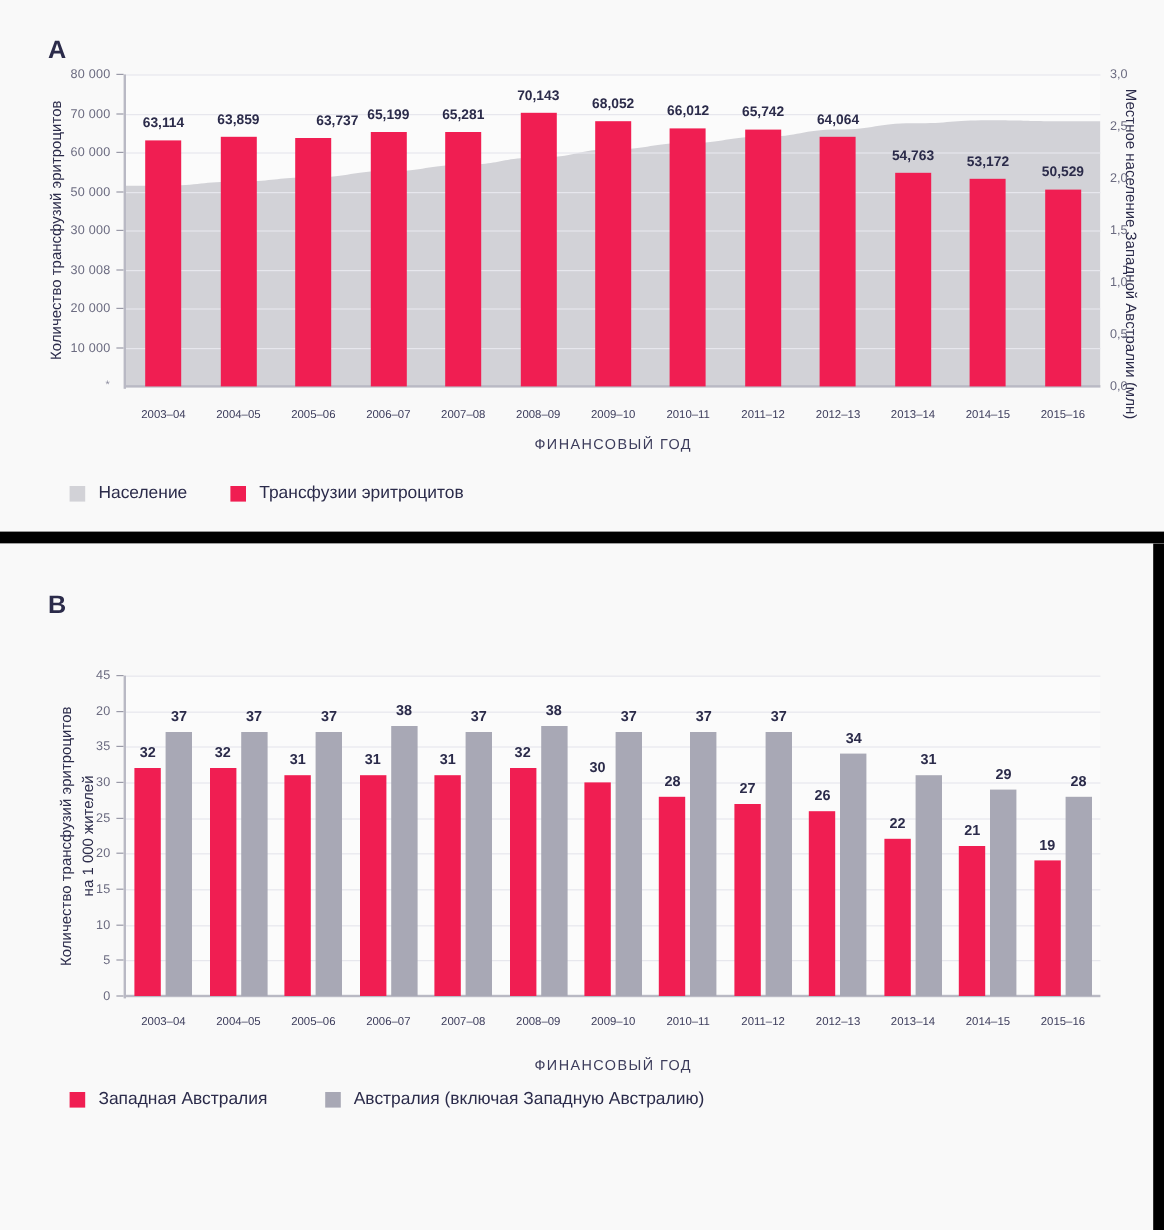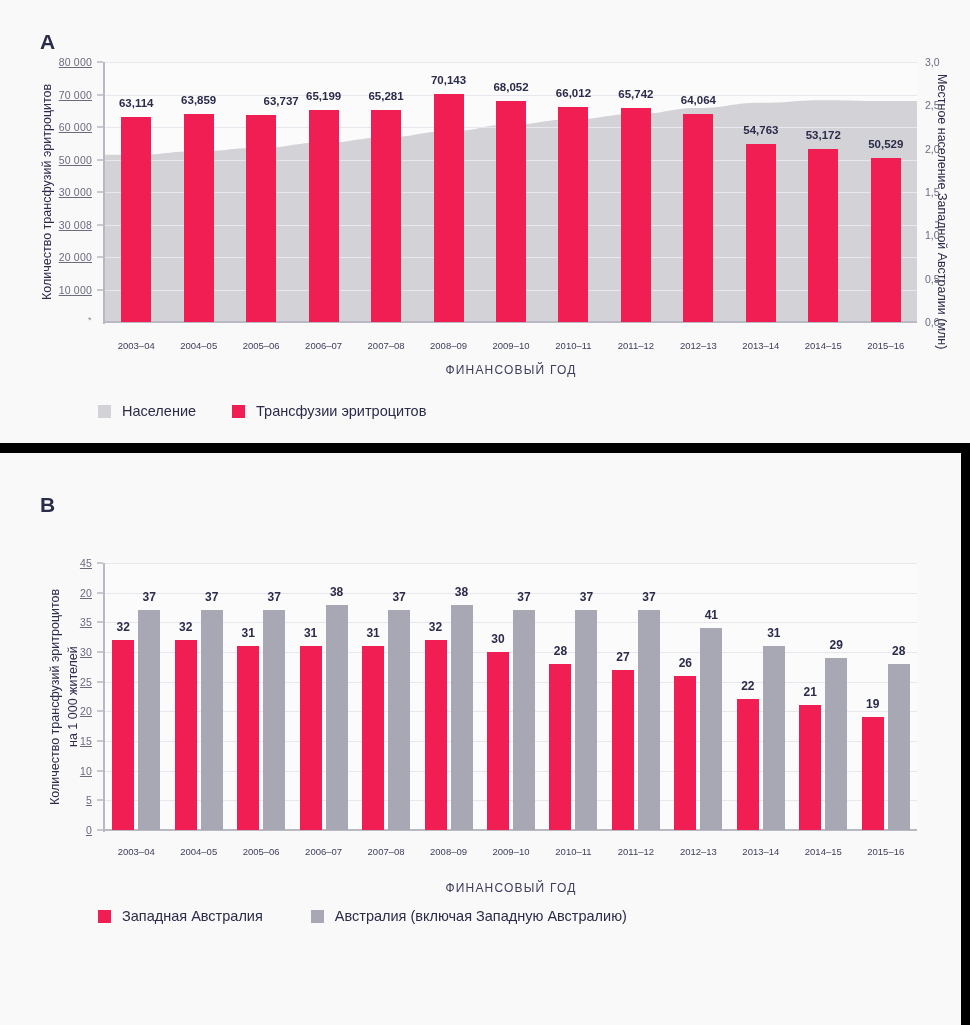--- a/index.html
+++ b/index.html
@@ -23,21 +23,21 @@
   
   .plot { position: absolute; background: #fbfbfb; }
   #plot-a { left: 105px; top: 62px; width: 812px; height: 260px; }
   #plot-b { left: 105px; top: 563px; width: 812px; height: 267px; }
 
   .gridline { position: absolute; left: 0; width: 100%; height: 1px; background: #e7e7ed; }
   .baseline { position: absolute; left: 0; width: 100%; height: 2px; background: #b9b9c4; bottom: -1px; }
 
   
   .ytick { position: absolute; text-align: right; font-size: 10.5px; color: #6b6b80;
-           letter-spacing: .2px; white-space: nowrap; transform: translateY(-50%); text-decoration: underline; }
+           letter-spacing: .2px; white-space: nowrap; transform: translateY(-50%); }
   .ytick-mark { position: absolute; width: 6px; height: 1px; background: #9a9aa8; transform: translateY(-50%); }
   .ytick-r { position: absolute; text-align: left; font-size: 10.5px; color: #6b6b80;
              white-space: nowrap; transform: translateY(-50%); }
 
   .axis-title-left { position: absolute; font-size: 12.5px; color: #2b2b4a;
       writing-mode: vertical-rl; transform: rotate(180deg); white-space: nowrap; text-align: center; }
   .axis-title-right { position: absolute; font-size: 12.5px; color: #2b2b4a;
       writing-mode: vertical-rl; white-space: nowrap; text-align: center; }
   .axis-title-x { position: absolute; font-size: 12px; color: #3d3d5c; letter-spacing: 1.2px; text-align: center; }
 
@@ -45,21 +45,21 @@
 
   
   .bar { position: absolute; bottom: 0; }
   .bar.red { background: #f01e52; }
   .bar.grayB { background: #a8a8b5; }
   .bar-label { position: absolute; font-size: 11.5px; font-weight: bold; color: #2b2b4a;
                text-align: center; white-space: nowrap; transform: translateX(-50%); }
   .bar-label.small { font-size: 12px; }
 
   
-  .legend { position: absolute; display: flex; align-items: flex-start; gap: 36px; margin-left: 40px; }
+  .legend { position: absolute; display: flex; align-items: flex-start; gap: 36px; }
   .legend-item { display: flex; align-items: center; gap: 11px; }
   .swatch { width: 13px; height: 13px; display: inline-block; }
   .legend-label { font-size: 14.5px; color: #2b2b4a; }
 
   #caption { position: absolute; left: 58px; top: 945px; width: 880px;
              font-size: 12.2px; line-height: 1.62; color: #2b2b4a; }
 
   .zero-mark { position: absolute; font-size: 9px; color: #8a8a9c; }
 </style>
 </head>
@@ -268,21 +268,21 @@
       <div class="bar-label small" style="left: 498px; top: 179px;">30</div>
       <div class="bar-label small" style="left: 524px; top: 137.467px;">37</div>
       <div class="xlab" style="left: 471px; width: 80px; top: 393px;">2009–10</div>
       <div class="bar-label small" style="left: 560.462px; top: 190.867px;">28</div>
       <div class="bar-label small" style="left: 586.462px; top: 137.467px;">37</div>
       <div class="xlab" style="left: 533.462px; width: 80px; top: 393px;">2010–11</div>
       <div class="bar-label small" style="left: 622.923px; top: 196.8px;">27</div>
       <div class="bar-label small" style="left: 648.923px; top: 137.467px;">37</div>
       <div class="xlab" style="left: 595.923px; width: 80px; top: 393px;">2011–12</div>
       <div class="bar-label small" style="left: 685.385px; top: 202.733px;">26</div>
-      <div class="bar-label small" style="left: 711.385px; top: 155.267px;">41</div>
+      <div class="bar-label small" style="left: 711.385px; top: 155.267px;">34</div>
       <div class="xlab" style="left: 658.385px; width: 80px; top: 393px;">2012–13</div>
       <div class="bar-label small" style="left: 747.846px; top: 226.467px;">22</div>
       <div class="bar-label small" style="left: 773.846px; top: 173.067px;">31</div>
       <div class="xlab" style="left: 720.846px; width: 80px; top: 393px;">2013–14</div>
       <div class="bar-label small" style="left: 810.308px; top: 232.4px;">21</div>
       <div class="bar-label small" style="left: 836.308px; top: 184.933px;">29</div>
       <div class="xlab" style="left: 783.308px; width: 80px; top: 393px;">2014–15</div>
       <div class="bar-label small" style="left: 872.769px; top: 244.267px;">19</div>
       <div class="bar-label small" style="left: 898.769px; top: 190.867px;">28</div>
       <div class="xlab" style="left: 845.769px; width: 80px; top: 393px;">2015–16</div>

